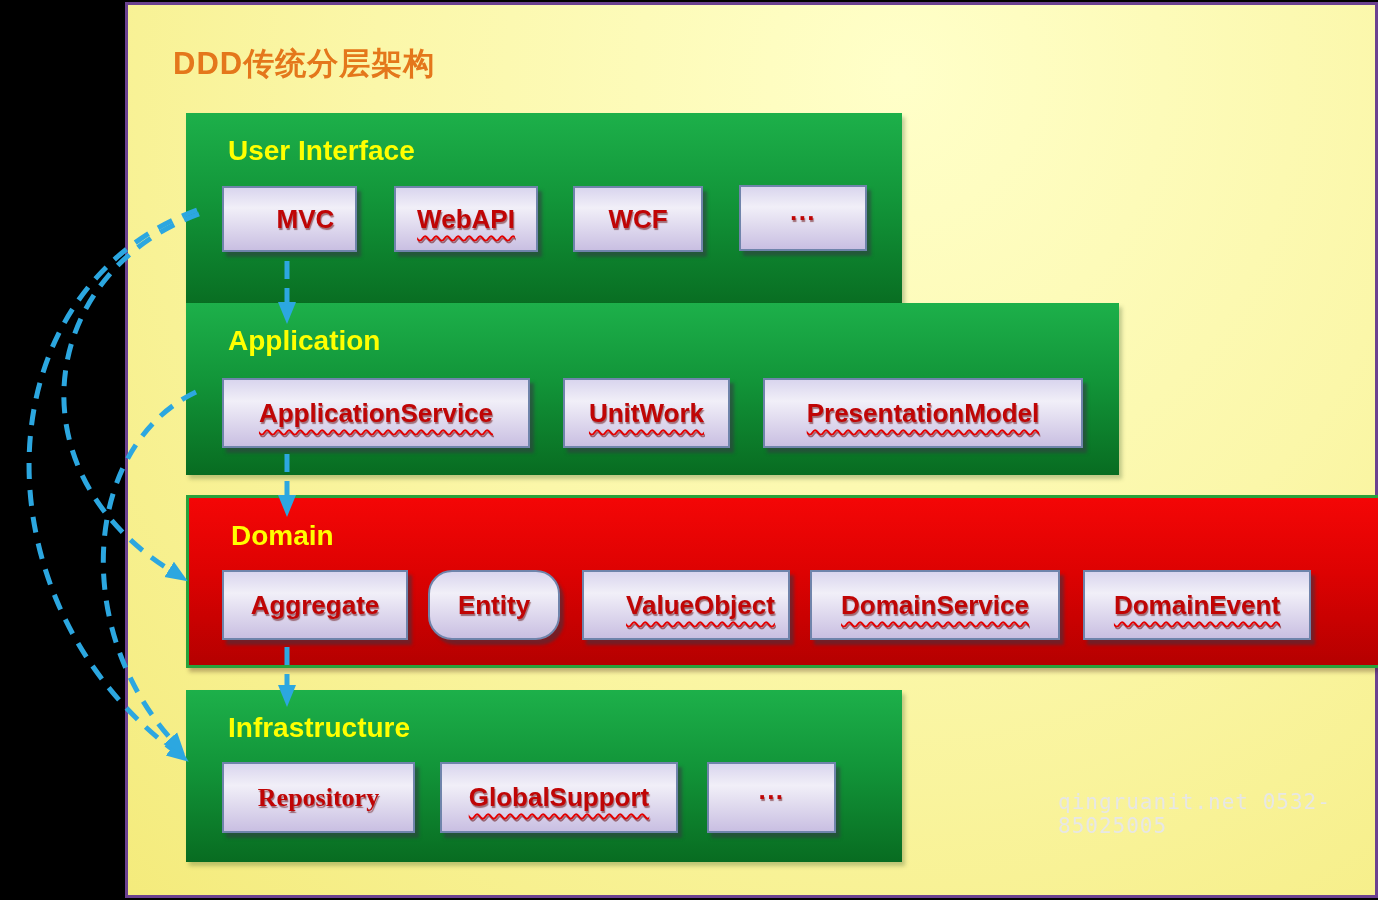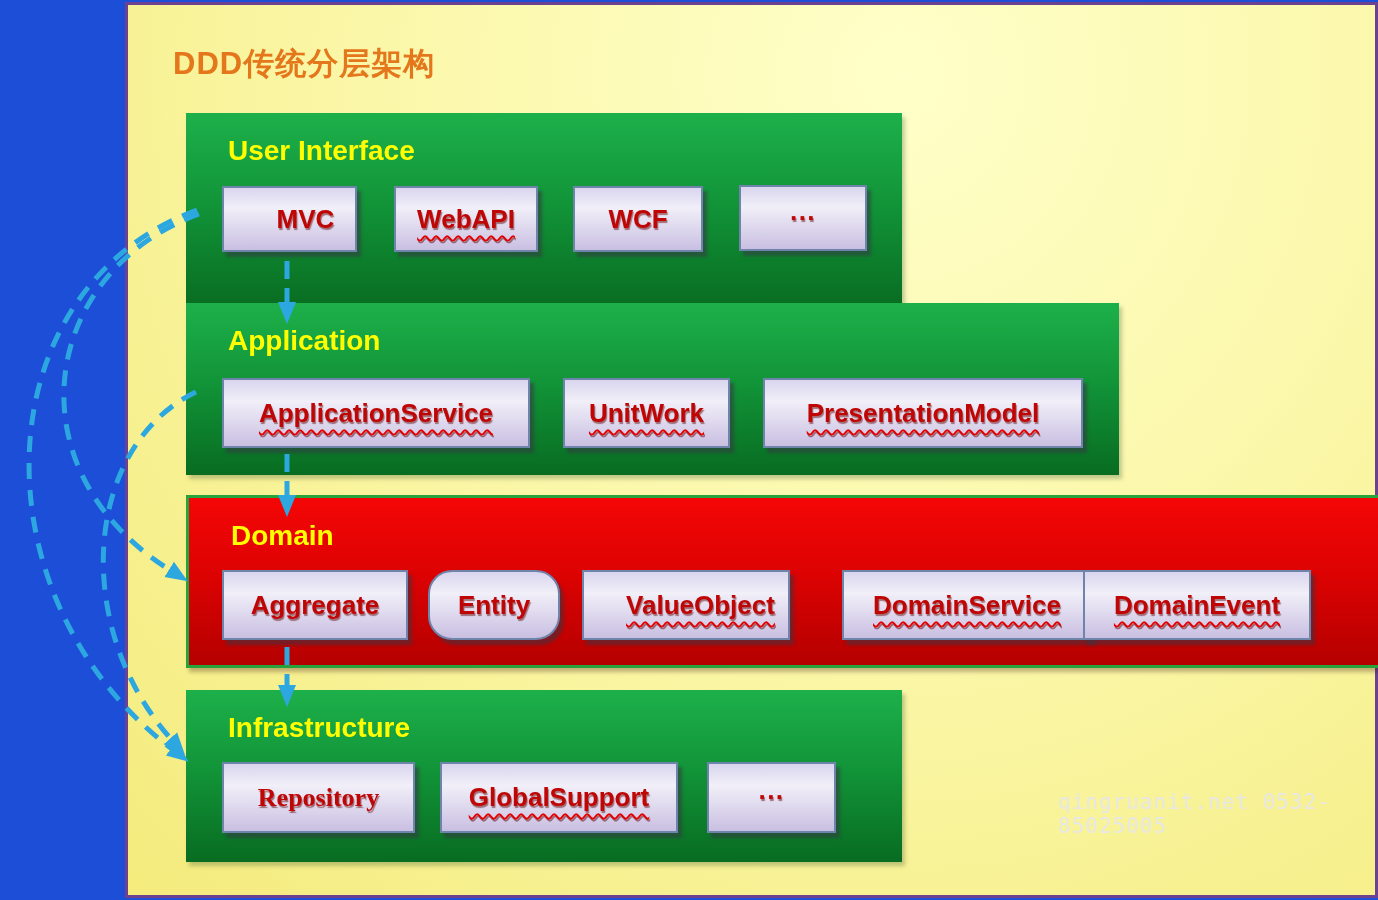--- a/index.html
+++ b/index.html
@@ -1,17 +1,17 @@
 <!DOCTYPE html>
 <html><head>
 <meta charset="utf-8">
 <style>
   html,body{margin:0;padding:0;}
   body{font-family:"Liberation Sans",sans-serif;background:#fff;}
-  .canvas{position:relative;width:1378px;height:900px;background:#1d4ed8;overflow:hidden;}
+  .canvas{position:relative;width:1378px;height:900px;background:#000000;overflow:hidden;}
 
   .slide{position:absolute;left:125px;top:2px;width:1247px;height:890px;
          border:3px solid #6B4190;
          background:radial-gradient(ellipse at 62% 8%, #FFFFC9 0%, #FBF7A9 48%, #F4EB7C 100%);}
 
   .title{position:absolute;left:45px;top:38px;font-size:31px;font-weight:bold;color:#E4771B;letter-spacing:1px;}
 
   .layer{position:absolute;box-sizing:border-box;}
   .layer.green{background:linear-gradient(180deg,#1DB04A 0%,#129539 45%,#086C21 100%);
                box-shadow:3px 4px 4px rgba(20,60,20,0.25);}
@@ -82,21 +82,21 @@
     <div class="layer-label">Domain</div>
     <div class="chip" style="left:33px;top:72px;width:186px;height:70px;">
       <span class="chip-label" data-misspelled="false">Aggregate</span>
     </div>
     <div class="chip" style="left:239px;top:72px;width:132px;height:70px;border-radius:24px;">
       <span class="chip-label" data-misspelled="false">Entity</span>
     </div>
     <div class="chip" style="left:393px;top:72px;width:208px;height:70px;padding-left:29px;">
       <span class="chip-label" data-misspelled="true">ValueObject</span>
     </div>
-    <div class="chip" style="left:621px;top:72px;width:250px;height:70px;margin-left:32px;">
+    <div class="chip" style="left:621px;top:72px;width:250px;height:70px;">
       <span class="chip-label" data-misspelled="true">DomainService</span>
     </div>
     <div class="chip" style="left:894px;top:72px;width:228px;height:70px;">
       <span class="chip-label" data-misspelled="true">DomainEvent</span>
     </div>
   </div>
 
   <div class="layer green" style="left:186px;top:690px;width:716px;height:172px;">
     <div class="layer-label">Infrastructure</div>
     <div class="chip" style="left:36px;top:72px;width:193px;height:71px;font-family:Liberation Serif, serif;">

